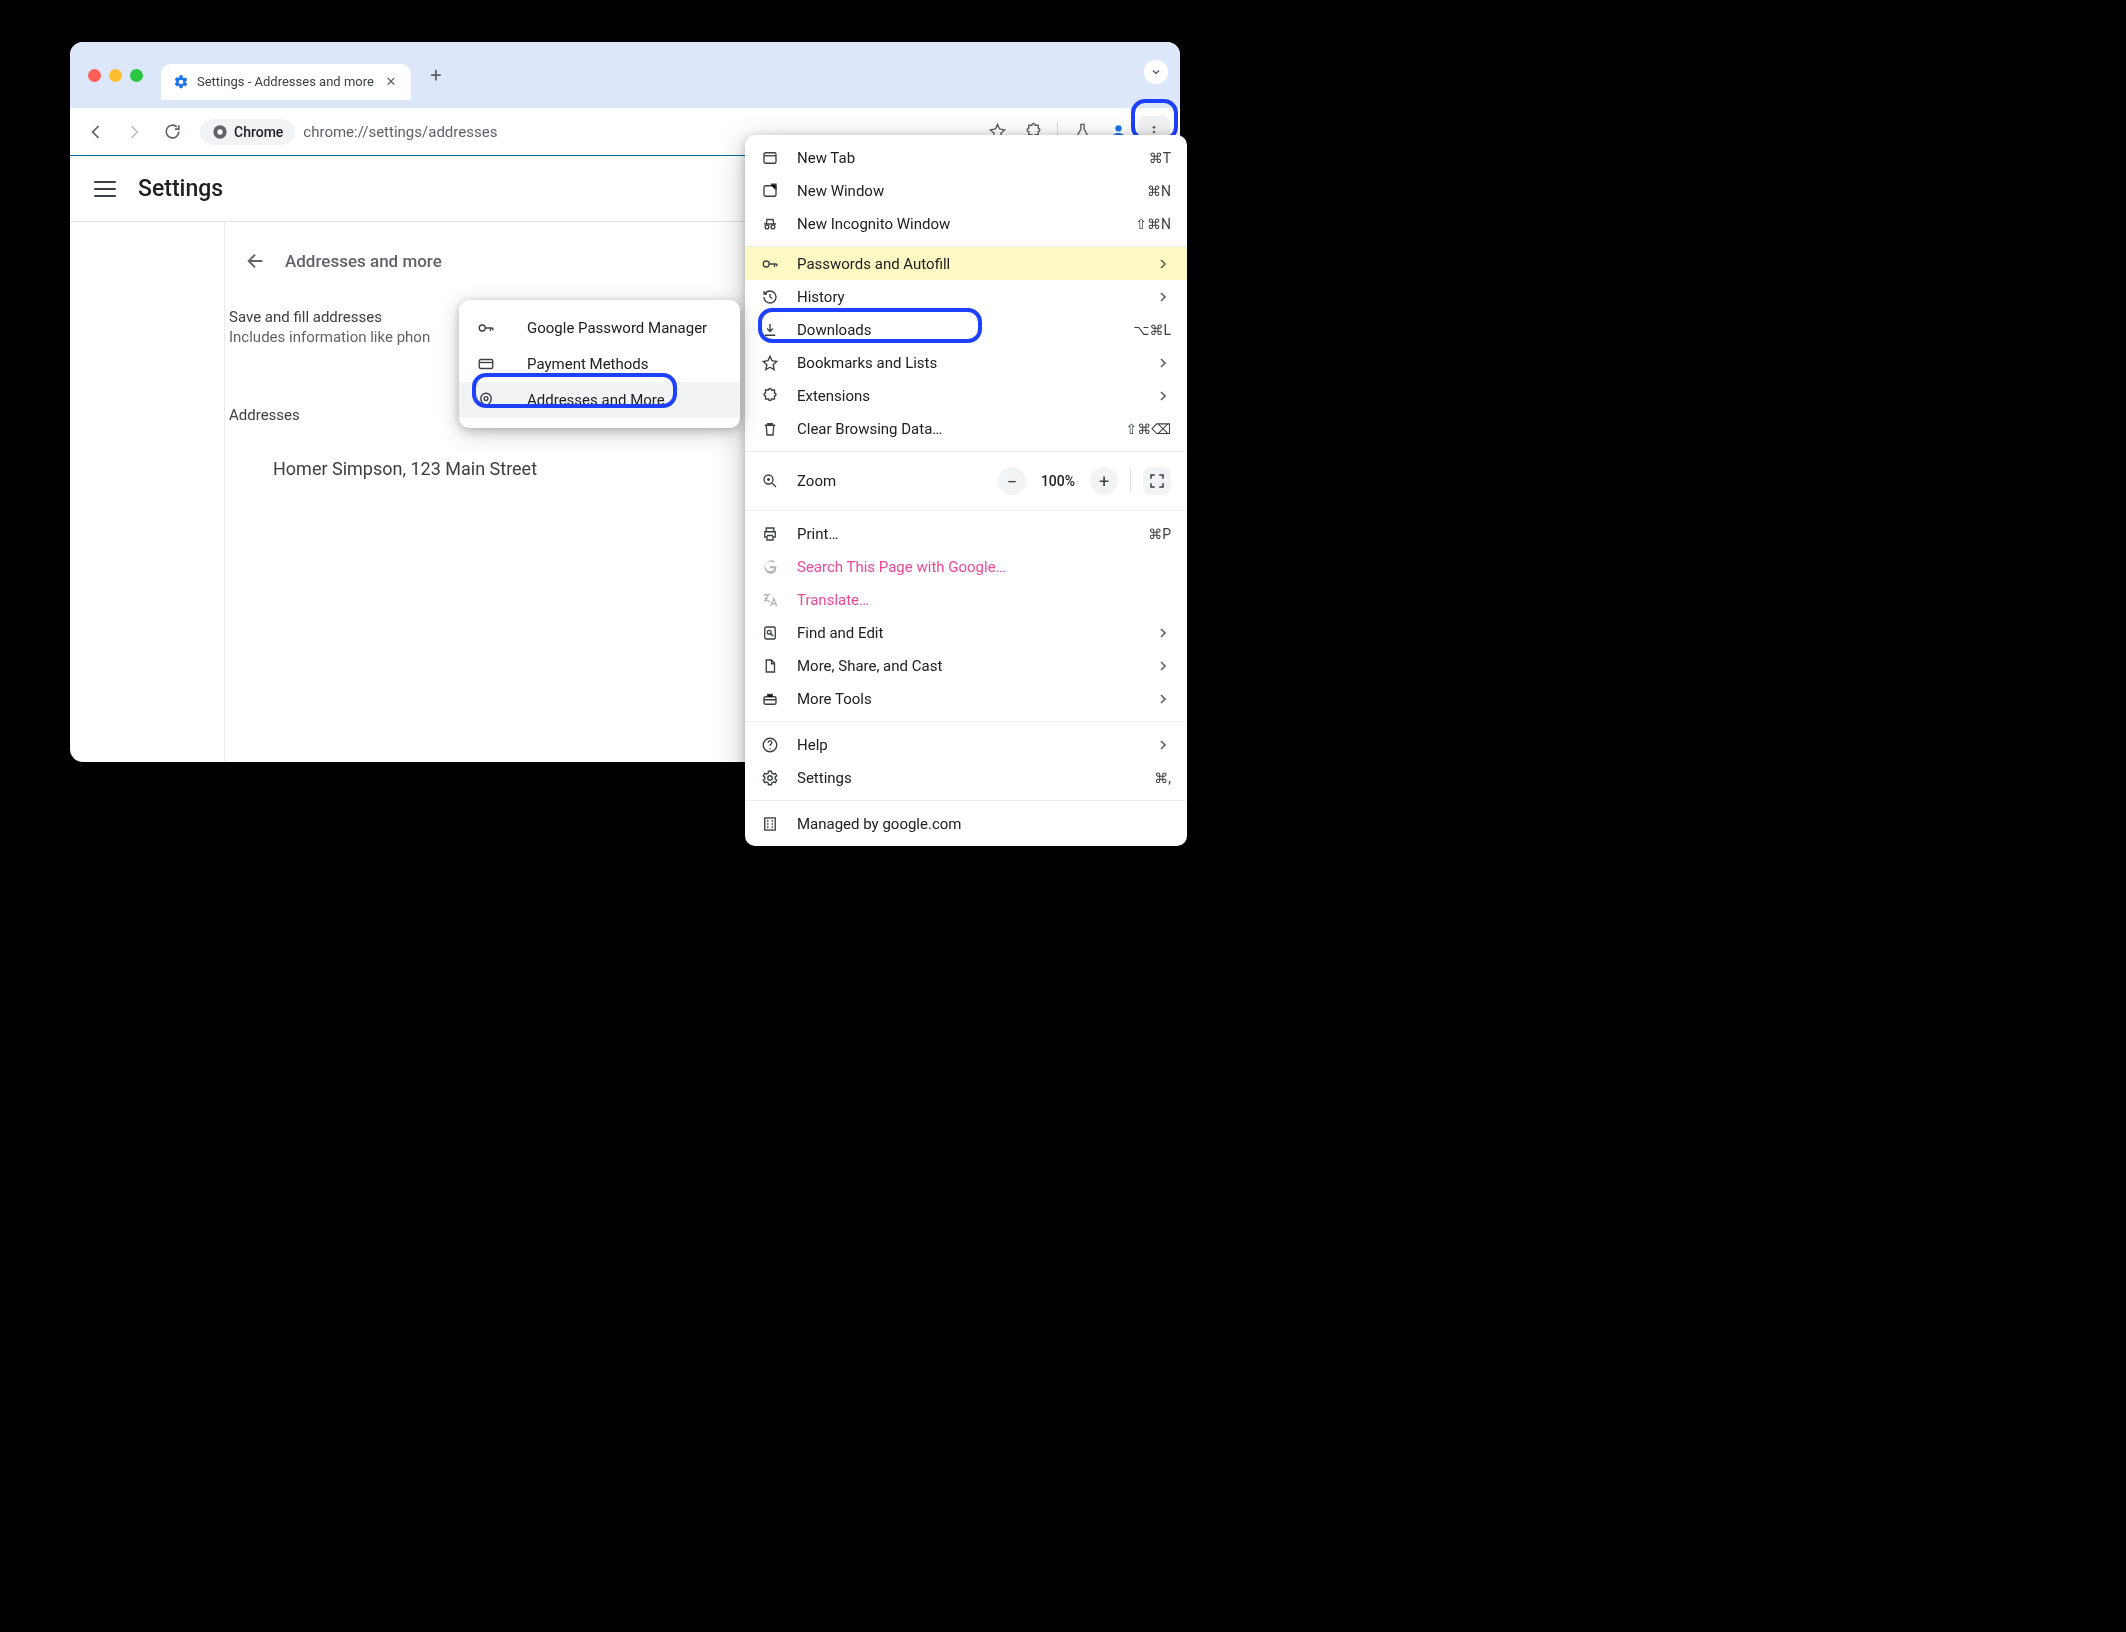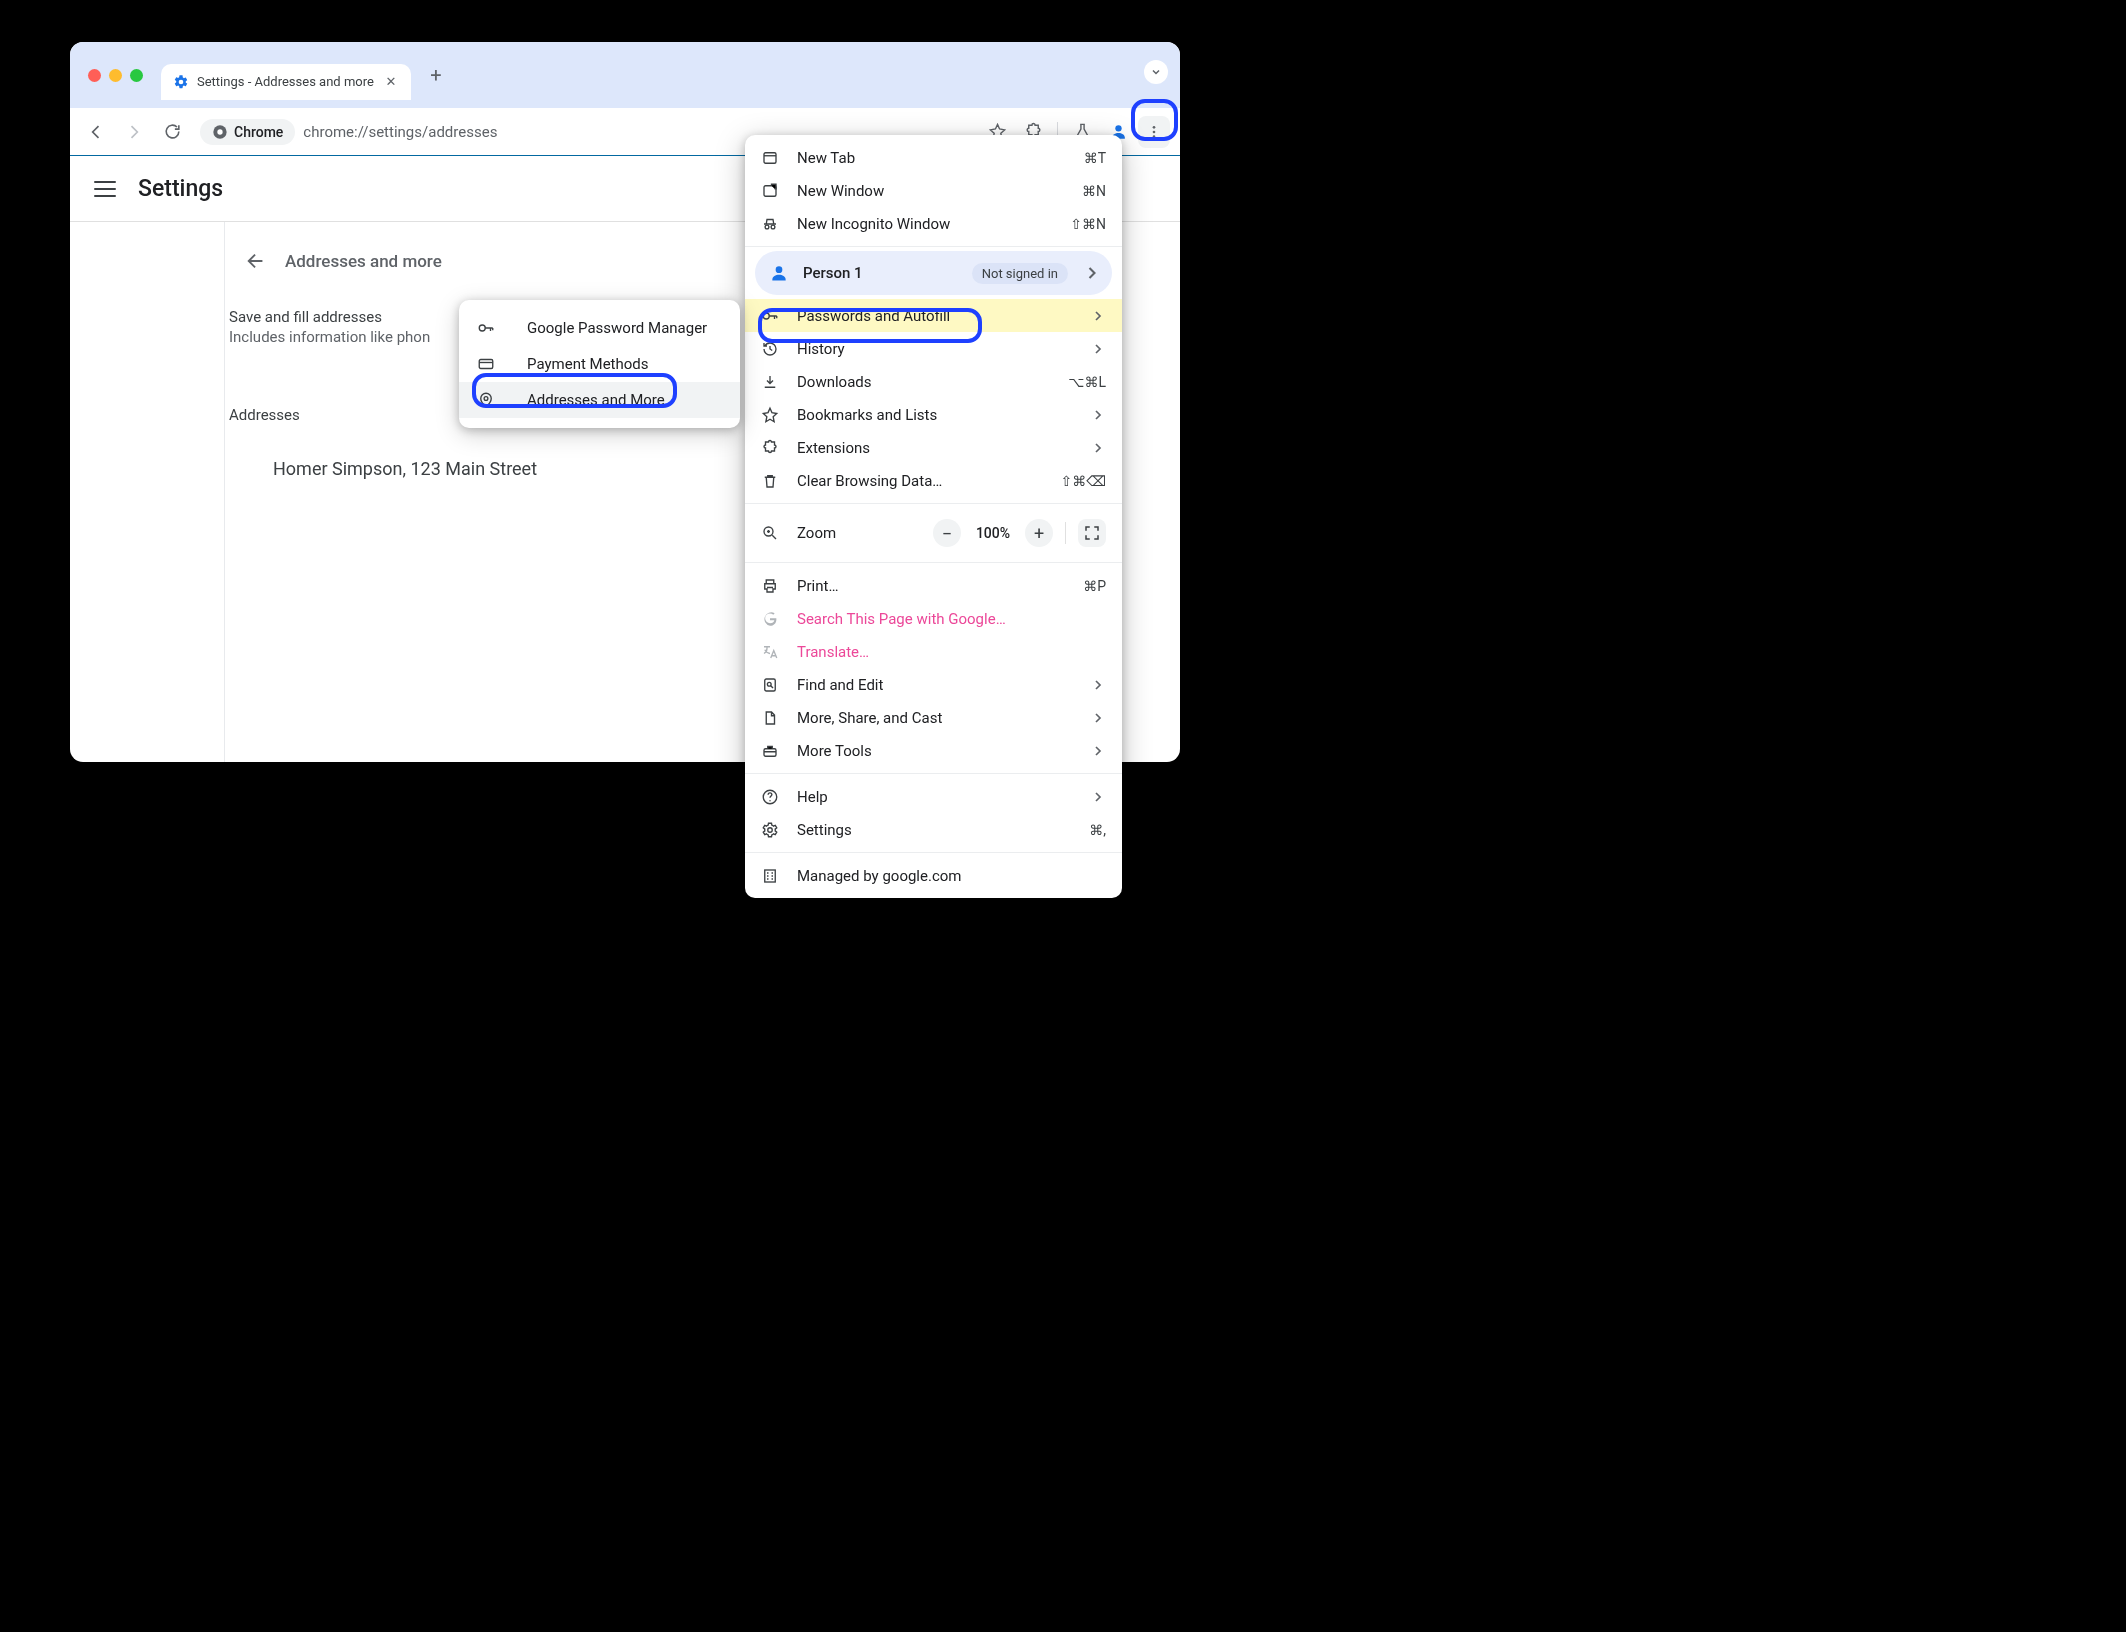--- a/index.html
+++ b/index.html
@@ -41,21 +41,21 @@
 .row-text{padding:0 20px 4px 4px}
 .row-title{font-size:15px;color:#3c4043}
 .row-sub{font-size:15px;color:#5f6368;margin-top:2px}
 .addresses-label{font-size:15px;color:#3c4043;margin-top:56px;padding-left:4px}
 .address-item{margin-top:34px;padding-left:48px;font-size:18px;color:#3c4043}
 .submenu{position:absolute;left:459px;top:300px;width:281px;background:#fff;border-radius:10px;box-shadow:0 2px 10px rgba(0,0,0,.22),0 6px 24px rgba(0,0,0,.18);padding:10px 0;z-index:5}
 .sm-item{display:flex;align-items:center;height:36px;padding:0 18px;gap:32px;font-size:15px;color:#202124}
 .sm-item svg{width:18px;height:18px;color:#3c4043}
 .sm-item.active{background:#f1f3f4}
 .ring-sub{left:472px;top:373px;width:205px;height:35px;z-index:6}
-.main-menu{position:absolute;left:745px;top:135px;width:377px;background:#fff;border-radius:10px;box-shadow:0 2px 10px rgba(0,0,0,.22),0 8px 30px rgba(0,0,0,.25);z-index:4}
+.main-menu{position:absolute;left:745px;top:135px;width:442px;background:#fff;border-radius:10px;box-shadow:0 2px 10px rgba(0,0,0,.22),0 8px 30px rgba(0,0,0,.25);z-index:4}
 .mm-section{padding:6px 0}
 .mm-section+.mm-section{border-top:1px solid #ebedef}
 .mm-item{display:flex;align-items:center;height:33px;padding:0 16px;gap:18px;font-size:15px;color:#202124}
 .mm-item.dis{color:#ec4899}
 .mm-item.dis svg{color:#b0b4b8}
 .mm-item svg{width:18px;height:18px;color:#3c4043;flex-shrink:0}
 .mm-label{flex:1}
 .mm-accel{font-size:14px;color:#3c4043}
 .mm-item .chev{color:#5f6368;width:16px;height:16px}
 .mm-item.hover{background:#fef9c3}
@@ -232,31 +232,20 @@
       <svg viewBox="0 0 24 24">
           <path fill="none" stroke="#3c4043" stroke-width="1.8" d="M4 12h16M7 12l1-6h8l1 6"></path>
           <circle cx="8" cy="16" r="2.5" fill="none" stroke="#3c4043" stroke-width="1.8"></circle>
           <circle cx="16" cy="16" r="2.5" fill="none" stroke="#3c4043" stroke-width="1.8"></circle>
         </svg>
       <span class="mm-label">New Incognito Window</span>
       <span class="mm-accel">⇧⌘N</span>
     </div>
   </div>
   <div class="mm-section" style="padding:0 0 6px 0">
-    <div class="profile-row">
-      <svg viewBox="0 0 24 24">
-          <circle cx="12" cy="8" r="4" fill="#1a73e8"></circle>
-          <path fill="#1a73e8" d="M4 20c0-4 4-6 8-6s8 2 8 6v1H4z"></path>
-        </svg>
-      <span class="profile-name">Person 1</span>
-      <span class="profile-badge">Not signed in</span>
-      <svg class="chev" viewBox="0 0 24 24">
-          <path fill="none" stroke="#5f6368" stroke-width="2.5" d="M9 6l6 6-6 6"></path>
-        </svg>
-    </div>
     <div class="mm-item hover">
       <svg viewBox="0 0 24 24">
           <circle cx="7" cy="12" r="4" fill="none" stroke="#3c4043" stroke-width="1.8"></circle>
           <path stroke="#3c4043" stroke-width="1.8" d="M11 12h10M18 12v4M21 12v3"></path>
         </svg>
       <span class="mm-label">Passwords and Autofill</span>
       <svg class="chev" viewBox="0 0 24 24">
           <path fill="none" stroke="#5f6368" stroke-width="2.5" d="M9 6l6 6-6 6"></path>
         </svg>
     </div>

